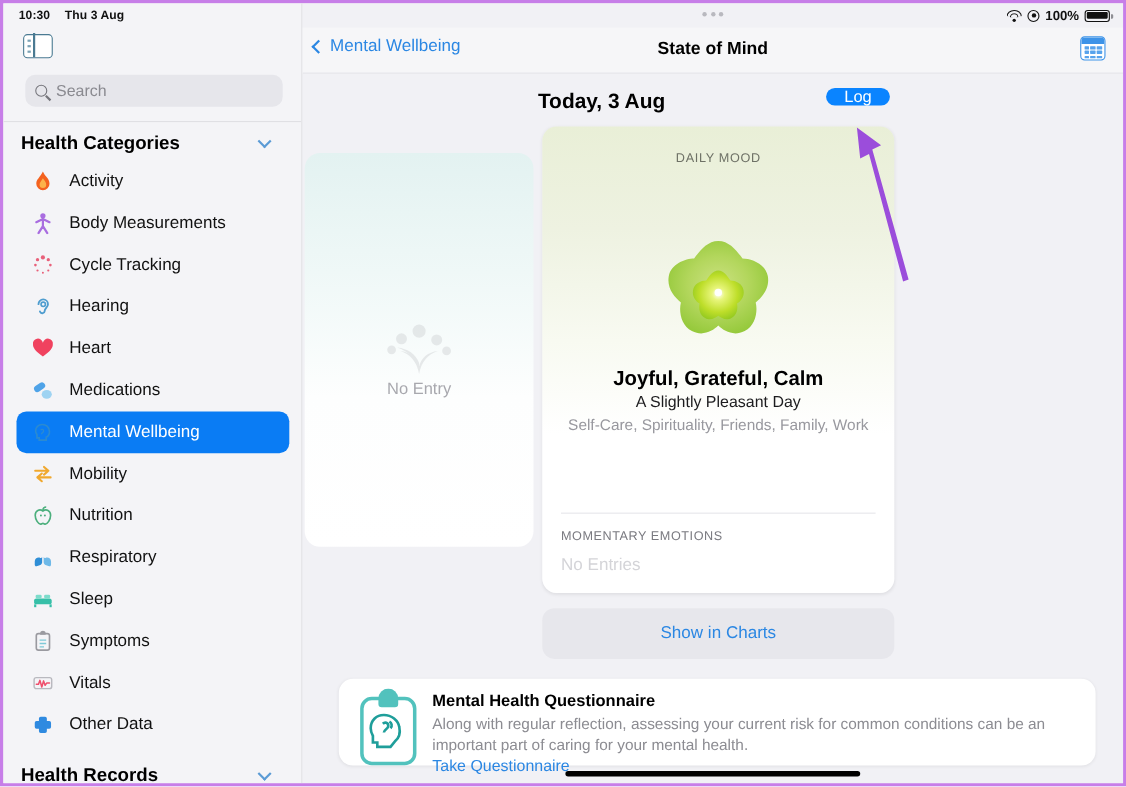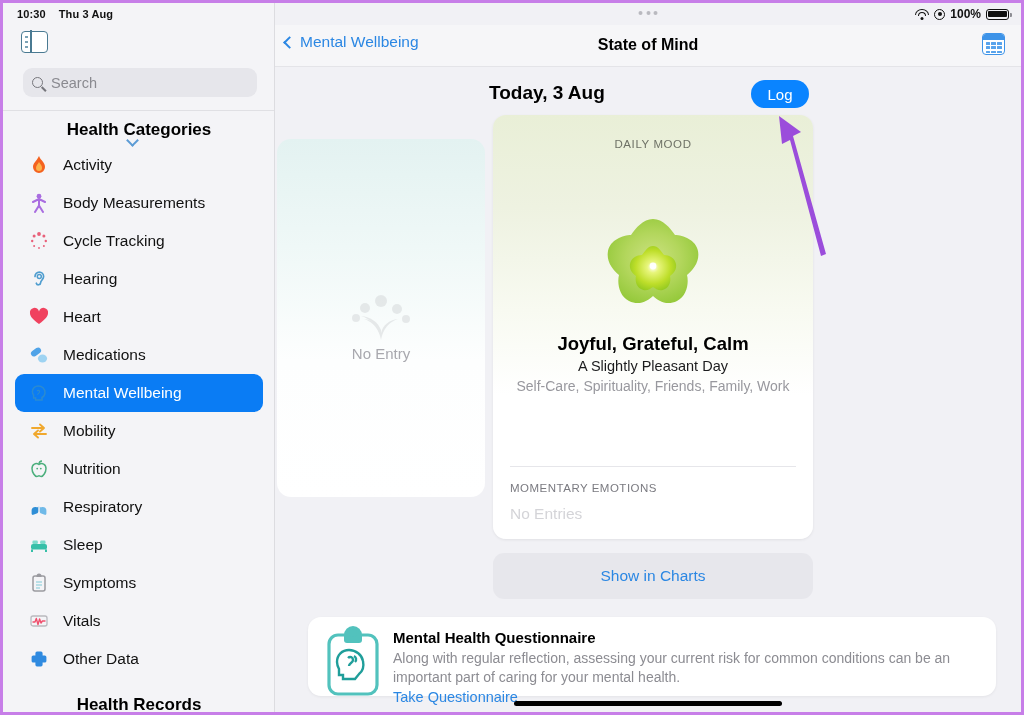--- a/index.html
+++ b/index.html
@@ -64,21 +64,21 @@
   .search-ph { margin-left: 8px; font-size: 14.5px; color: #8a8a90; }
 
   .sb-divider {
     position: absolute; left: 0; right: 0; top: 107px; height: 1px;
     background: #e0e0e4;
   }
 
   .sec-head {
     position: absolute; left: 16px; width: 240px;
     font-size: 17px; font-weight: bold; color: #000;
-    display: flex; align-items: center; justify-content: space-between; flex-direction: column;
+    display: flex; align-items: center; justify-content: space-between;
   }
   .chev-d {
     width: 9px; height: 9px; border-right: 2px solid #5b9bd5;
     border-bottom: 2px solid #5b9bd5; transform: rotate(45deg);
     margin-right: 14px; margin-top: -4px;
   }
   #cat-head { top: 117px; }
   #rec-head { top: 692px; }
 
   .sb-list { position: absolute; left: 0; top: 143px; width: 272px; }
@@ -172,21 +172,21 @@
   }
   .cal-icon .grid i { height: 2.6px; background: #58a3ec; border-radius: 0.5px; }
 
   
   .today {
     position: absolute; left: 214px; top: 79px;
     font-size: 19px; font-weight: bold; color: #000;
   }
   .log-btn {
     position: absolute; left: 476px; top: 77px;
-    width: 58px; height: 28px; border-radius: 14px;
+    width: 58px; height: 16px; border-radius: 14px;
     background: #0a84ff; color: #fff; font-size: 15px;
     display: flex; align-items: center; justify-content: center;
     border: none; font-family: inherit;
   }
 
   
   .ghost-card {
     position: absolute; left: 2px; top: 136px;
     width: 208px; height: 358px;
     background: linear-gradient(180deg, #e3f2f1 0%, #eff8f7 30%, #fdfefe 62%, #ffffff 100%);

